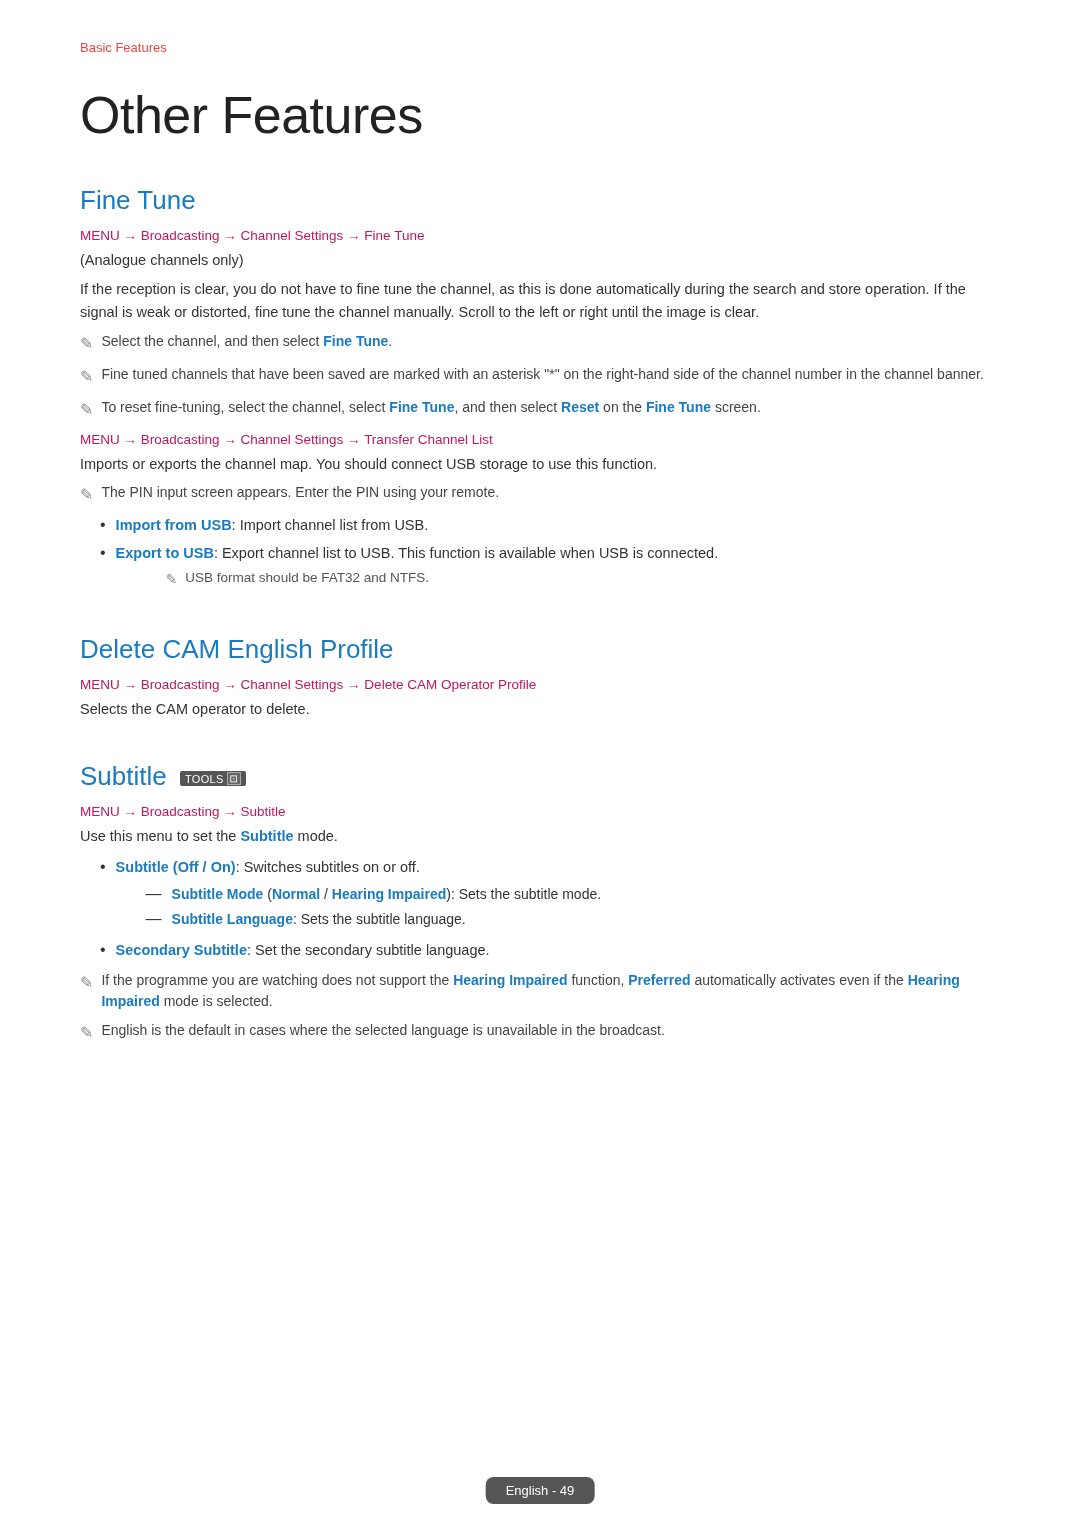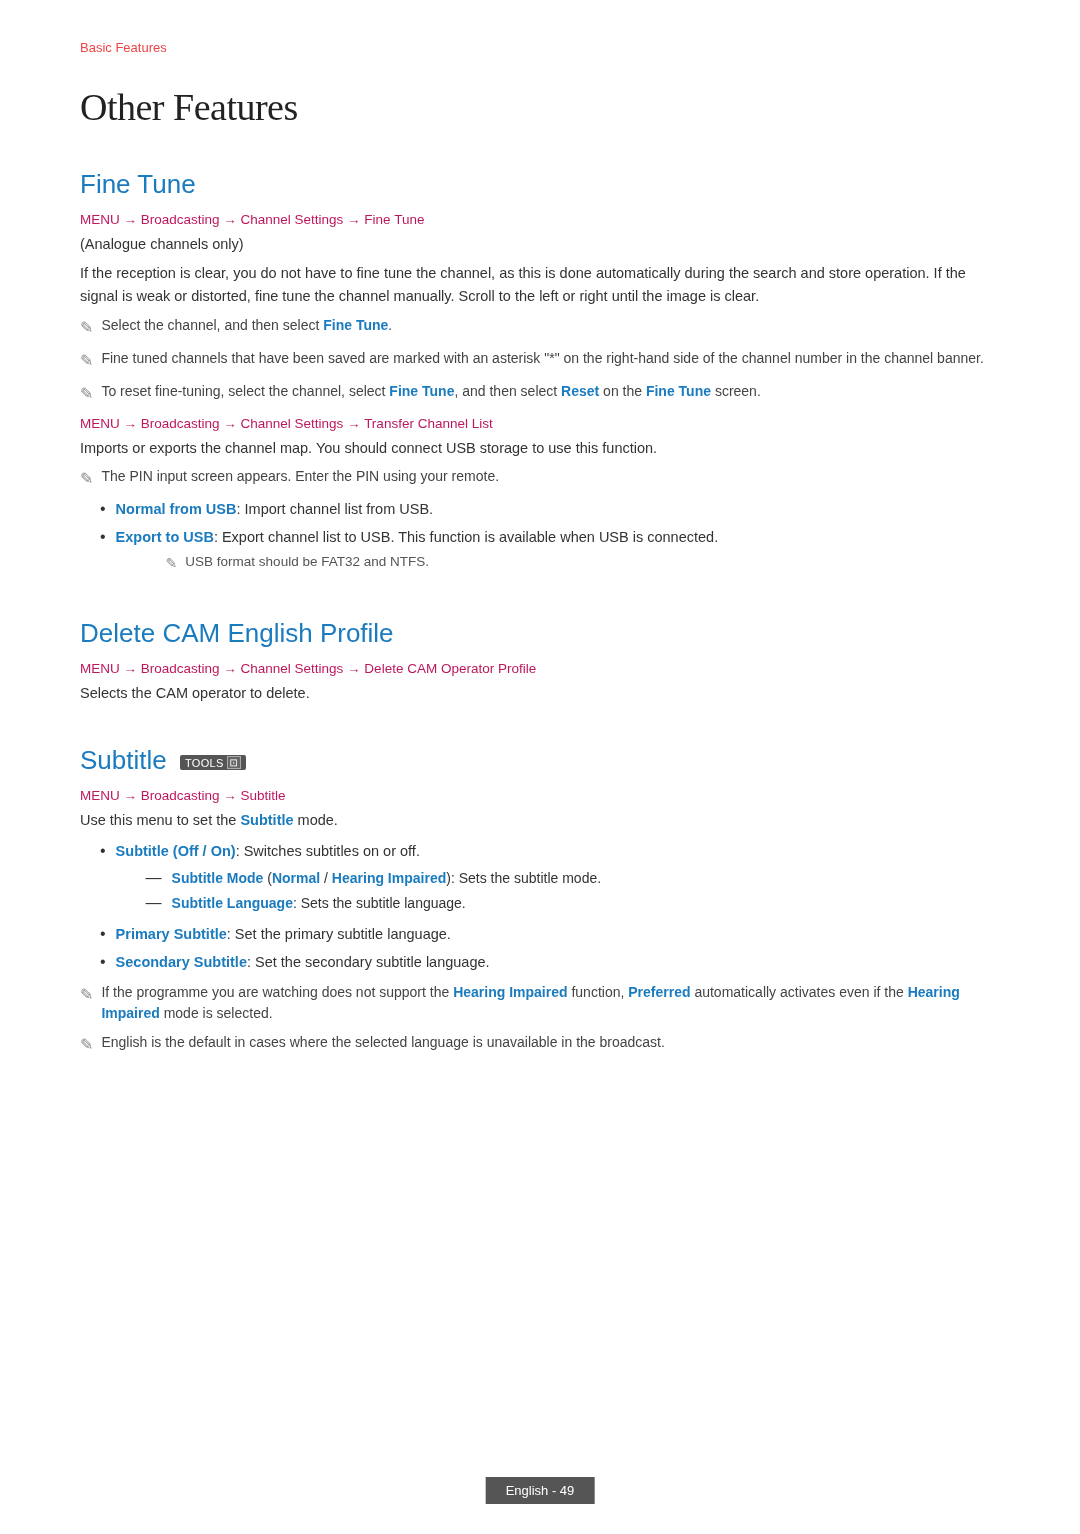--- a/index.html
+++ b/index.html
@@ -14,26 +14,25 @@
     }
     .page-content {
       padding: 40px 80px 80px 80px;
     }
     .breadcrumb {
       font-size: 13px;
       color: #ef4444;
       margin-bottom: 30px;
     }
     .page-title {
-      font-size: 38px;
+      font-size: 52px;
       font-weight: 300;
       color: #222;
       margin-bottom: 40px;
       letter-spacing: -0.5px;
-      font-family: Liberation Serif, serif;
     }
     .section-title {
       font-size: 26px;
       font-weight: 400;
       color: #1a7bbf;
       margin-bottom: 12px;
       margin-top: 40px;
     }
     .menu-path {
       font-size: 13.5px;
@@ -138,21 +137,21 @@
     }
     .footer {
       position: absolute;
       bottom: 30px;
       left: 50%;
       transform: translateX(-50%);
       background: #555;
       color: #fff;
       font-size: 13px;
       padding: 6px 20px;
-      border-radius: 0;
+      border-radius: 8px;
       white-space: nowrap;
     }
     .inline-bold {
       font-weight: bold;
       color: #1a7bbf;
     }
   </style>
 </head>
 <body>
 
@@ -190,21 +189,21 @@
     </div>
     <div class="body-text">Imports or exports the channel map. You should connect USB storage to use this function.</div>
 
     <div class="note-item">
       <span class="note-icon">✎</span>
       <span>The PIN input screen appears. Enter the PIN using your remote.</span>
     </div>
 
     <ul class="bullet-list">
       <li>
-        <span><span class="inline-bold">Normal from USB</span>: Import channel list from USB.</span>
+        <span><span class="inline-bold">Import from USB</span>: Import channel list from USB.</span>
       </li>
       <li>
         <div>
           <span><span class="inline-bold">Export to USB</span>: Export channel list to USB. This function is available when USB is connected.</span>
           <div class="sub-note">
             <span class="note-icon">✎</span>
             <span>USB format should be FAT32 and NTFS.</span>
           </div>
         </div>
       </li>
@@ -242,23 +241,20 @@
             <li>
               <span><span class="inline-bold">Subtitle Mode</span> (<span class="inline-bold">Normal</span> / <span class="inline-bold">Hearing Impaired</span>): Sets the subtitle mode.</span>
             </li>
             <li>
               <span><span class="inline-bold">Subtitle Language</span>: Sets the subtitle language.</span>
             </li>
           </ul>
         </div>
       </li>
       <li>
-        <span><span class="inline-bold">Primary Subtitle</span>: Set the primary subtitle language.</span>
-      </li>
-      <li>
         <span><span class="inline-bold">Secondary Subtitle</span>: Set the secondary subtitle language.</span>
       </li>
     </ul>
 
     <div class="note-item">
       <span class="note-icon">✎</span>
       <span>If the programme you are watching does not support the <span class="inline-bold">Hearing Impaired</span> function, <span class="inline-bold">Preferred</span> automatically activates even if the <span class="inline-bold">Hearing Impaired</span> mode is selected.</span>
     </div>
     <div class="note-item">
       <span class="note-icon">✎</span>

